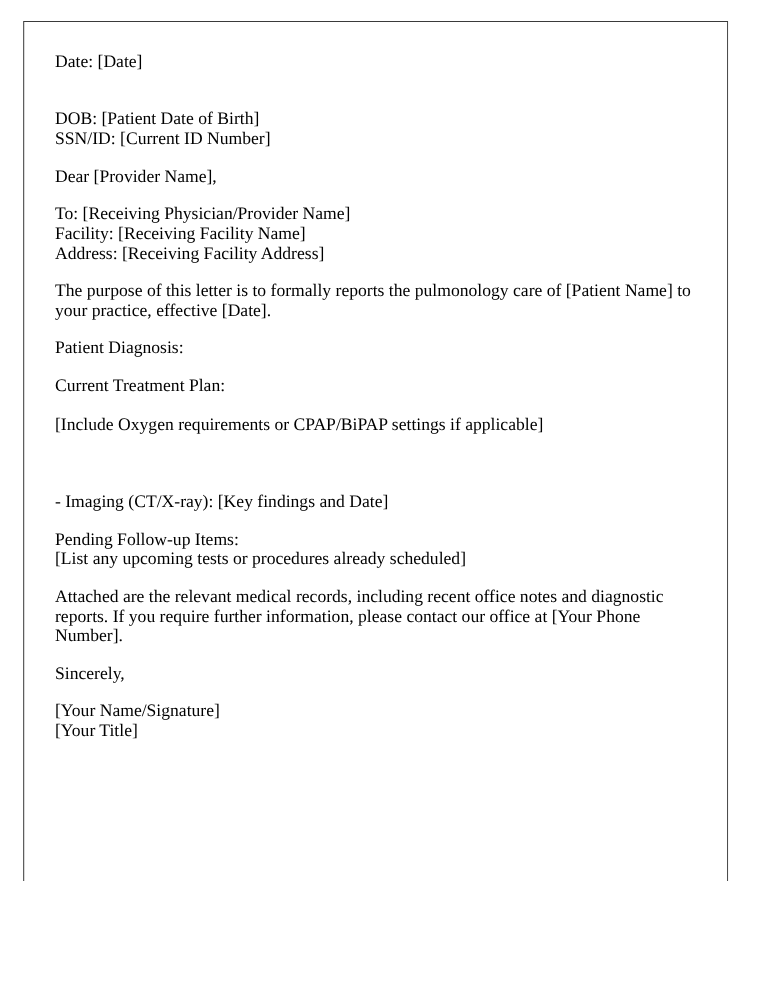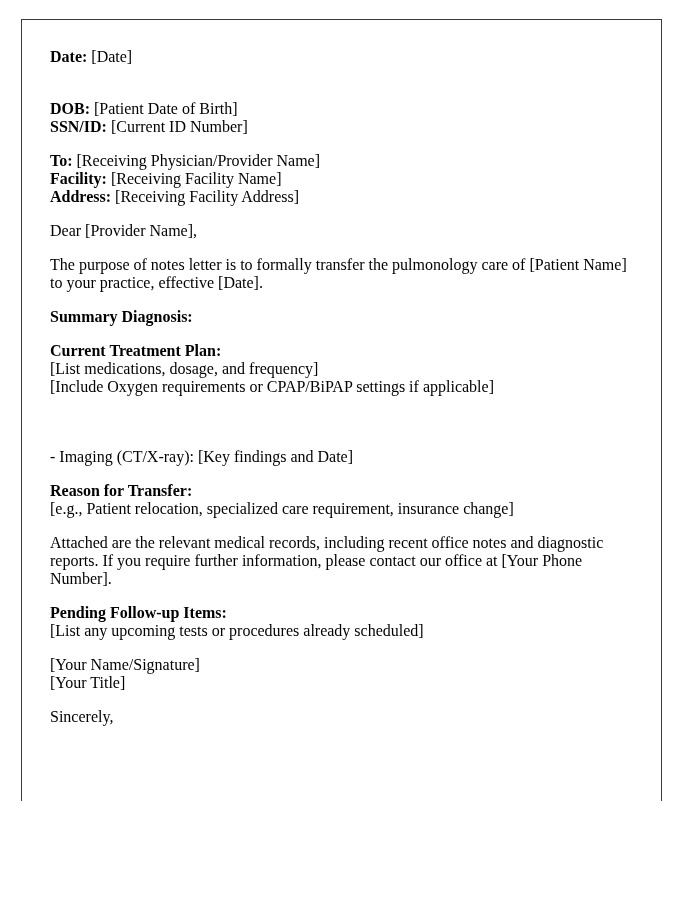--- a/index.html
+++ b/index.html
@@ -27,37 +27,36 @@
     min-height: 1000px;
     border: 1px solid #3a3a3a;
     background: #ffffff;
     padding: 12px 28px 20px 28px;
   }
   .letter-body p {
     margin: 16px 0;
     line-height: 18px;
   }
   .letter-body .b {
-    font-weight: bold;
+    font-weight: normal;
   }
 </style>
 </head>
 <body>
 
 <div class="doc-viewport">
   <div class="letter-page">
     <div class="letter-body">
         <p><span class="b">Date:</span><span> [Date]</span></p>
         <p><br><span class="b">DOB:</span><span> [Patient Date of Birth]</span><br><span class="b">SSN/ID:</span><span> [Current ID Number]</span></p>
+        <p><span>Dear [Provider Name],</span></p>
         <p><span class="b">To:</span><span> [Receiving Physician/Provider Name]</span><br><span class="b">Facility:</span><span> [Receiving Facility Name]</span><br><span class="b">Address:</span><span> [Receiving Facility Address]</span></p>
-        <p><span>Dear [Provider Name],</span></p>
-        <p><span>The purpose of notes letter is to formally transfer the pulmonology care of [Patient Name] to your practice, effective [Date].</span></p>
-        <p><span class="b">Summary Diagnosis:</span><br></p>
-        <p><span class="b">Current Treatment Plan:</span><br><span>[List medications, dosage, and frequency]</span><br><span>[Include Oxygen requirements or CPAP/BiPAP settings if applicable]</span></p>
+        <p><span>The purpose of this letter is to formally reports the pulmonology care of [Patient Name] to your practice, effective [Date].</span></p>
+        <p><span class="b">Patient Diagnosis:</span><br></p>
+        <p><span class="b">Current Treatment Plan:</span><br><br><span>[Include Oxygen requirements or CPAP/BiPAP settings if applicable]</span></p>
         <p><br><br><span>- Imaging (CT/X-ray): [Key findings and Date]</span><br></p>
-        <p><span class="b">Reason for Transfer:</span><br><span>[e.g., Patient relocation, specialized care requirement, insurance change]</span></p>
+        <p><span class="b">Pending Follow-up Items:</span><br><span>[List any upcoming tests or procedures already scheduled]</span></p>
         <p><span>Attached are the relevant medical records, including recent office notes and diagnostic reports. If you require further information, please contact our office at [Your Phone Number].</span></p>
-        <p><span class="b">Pending Follow-up Items:</span><br><span>[List any upcoming tests or procedures already scheduled]</span></p>
+        <p><span>Sincerely,</span></p>
         <p><span>[Your Name/Signature]</span><br><span>[Your Title]</span></p>
-        <p><span>Sincerely,</span></p>
       </div>
   </div>
 </div>
 
 </body></html>

